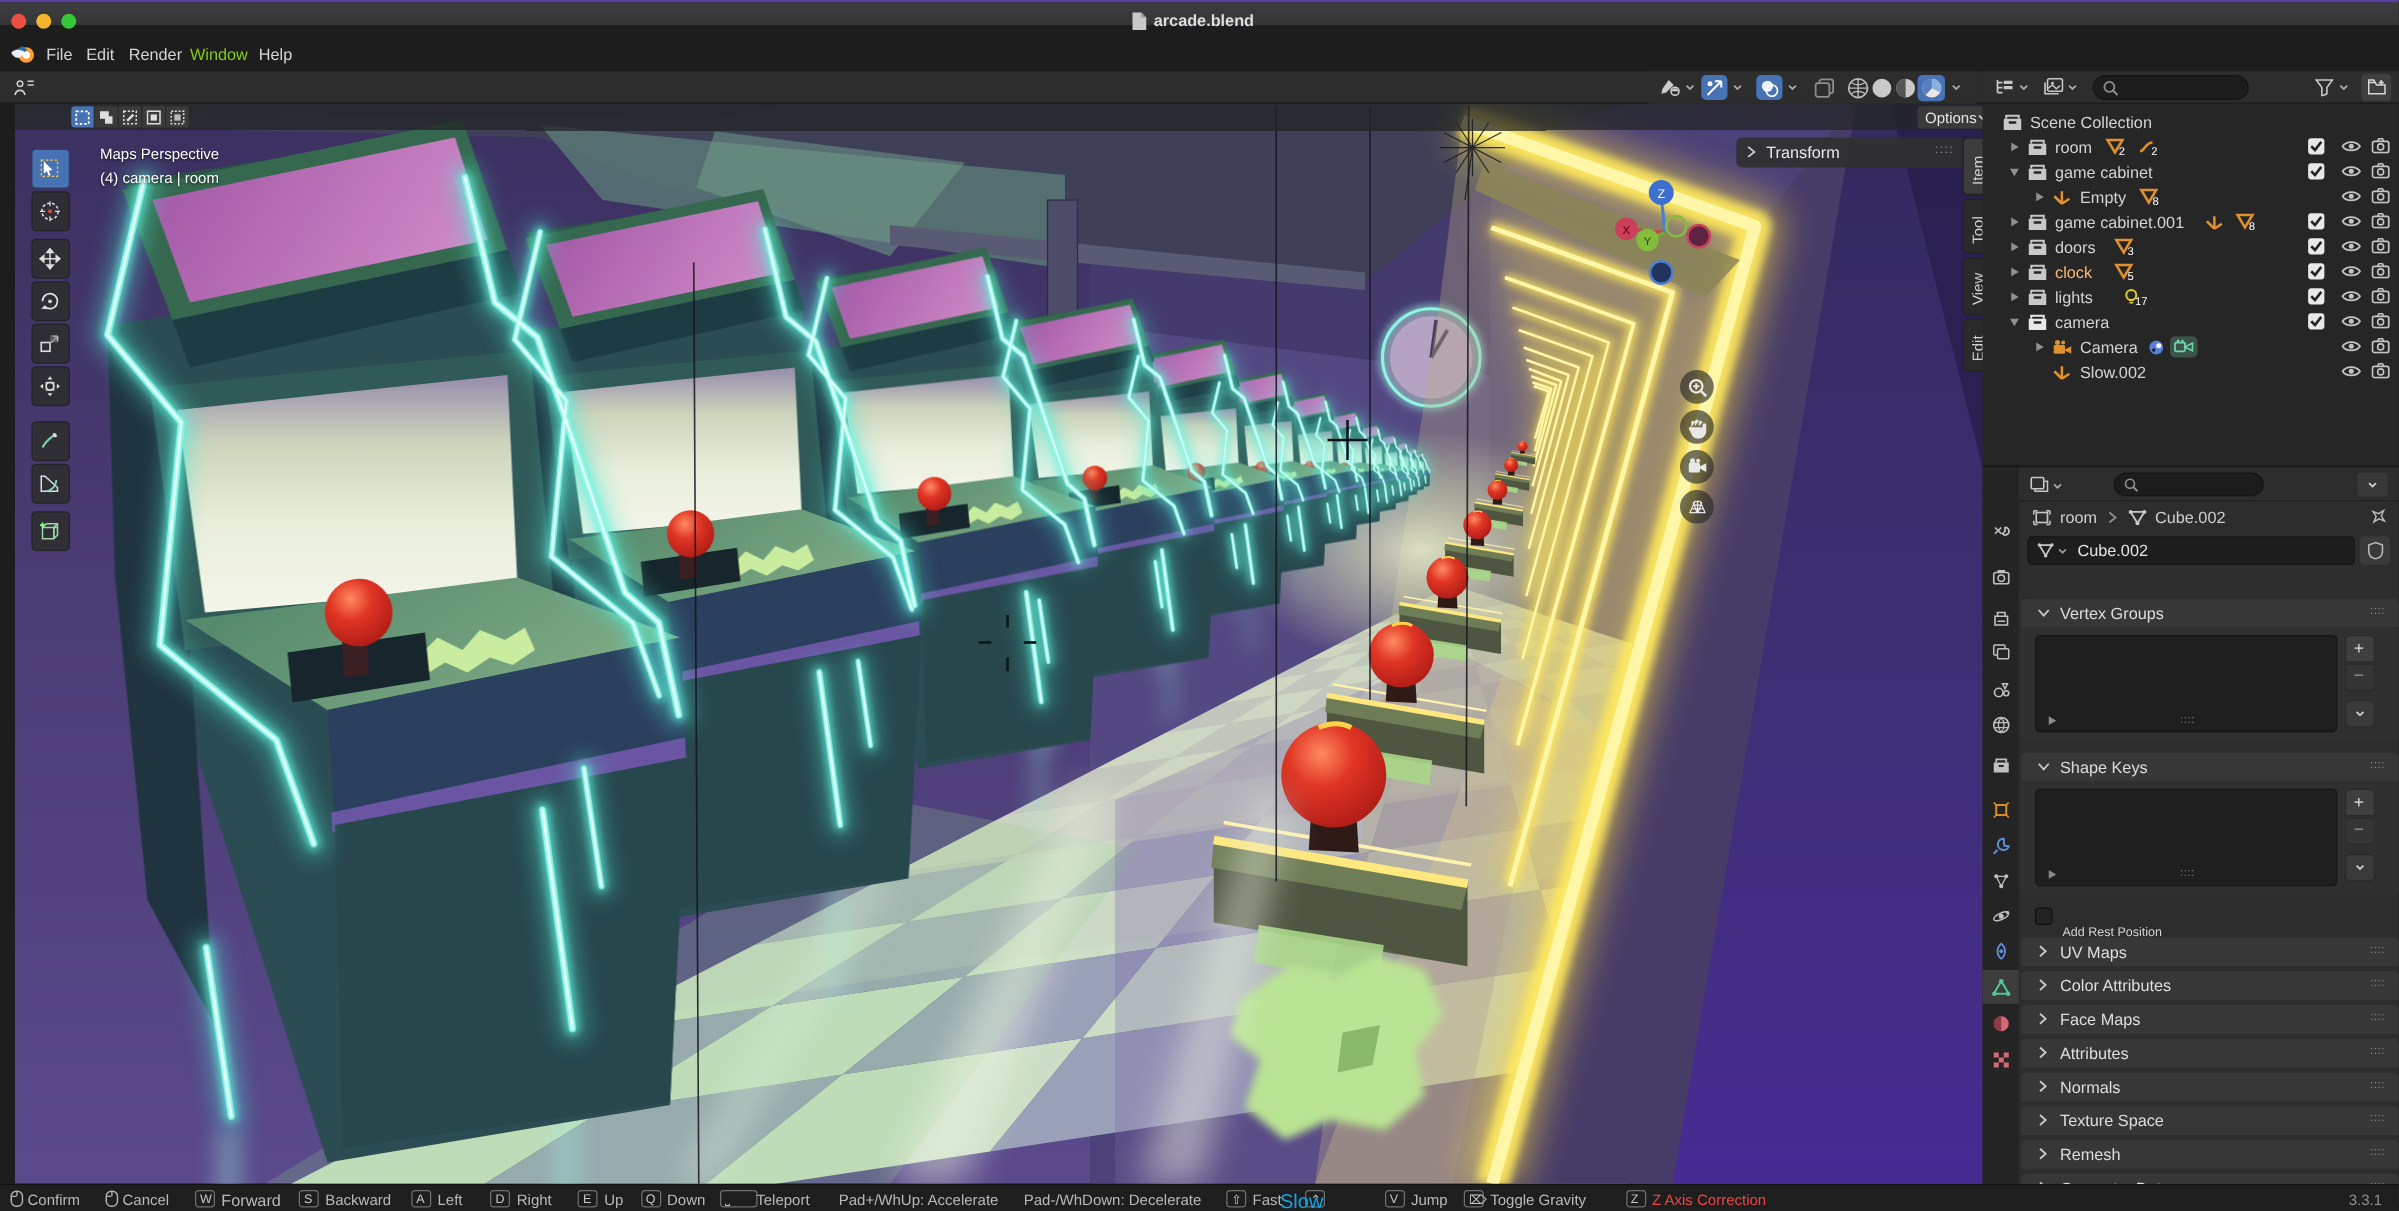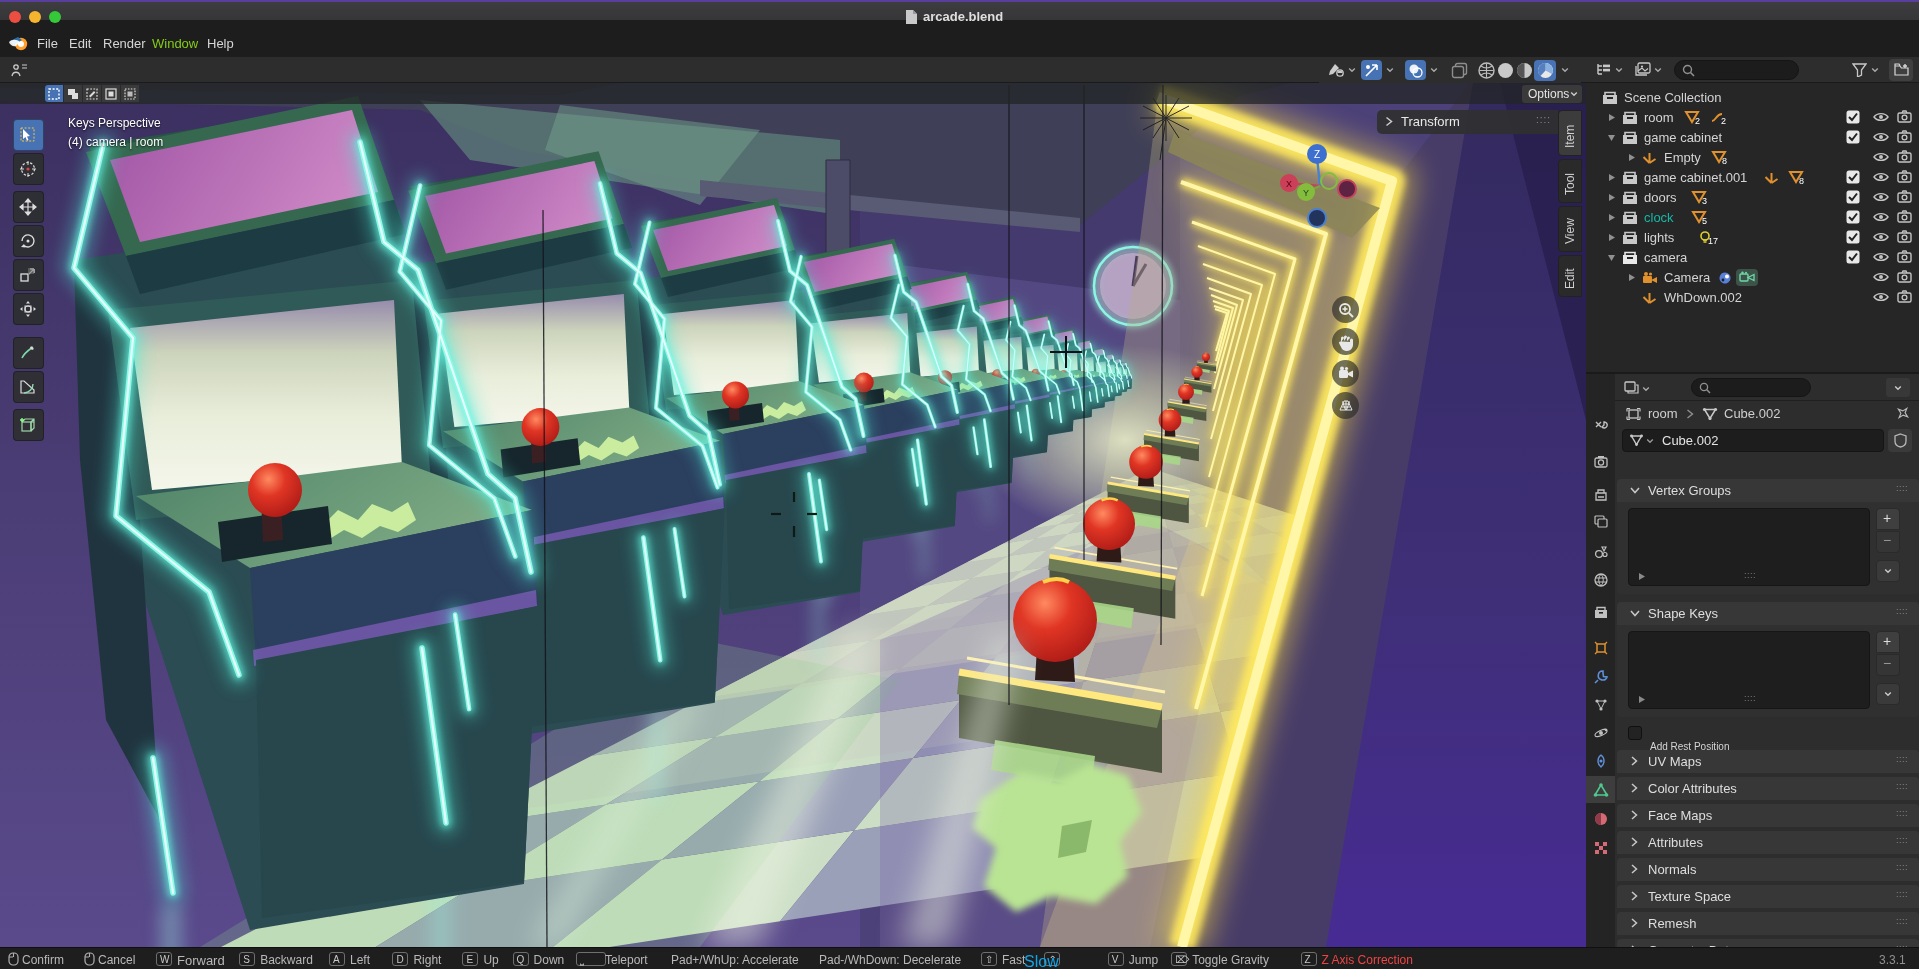--- a/index.html
+++ b/index.html
@@ -197,21 +197,21 @@
     <div class="abs" style="left:215px;top:3px;width:22px;height:21px;background:#4772b3;border-radius:4px"></div>
     <svg class="abs" style="left:217px;top:4px" width="19" height="19" viewBox="0 0 19 19">
       <circle cx="9.5" cy="9.5" r="7.5" fill="#e8e8e8"></circle>
       <path d="M9.5 2 a7.5 7.5 0 0 1 6.5 11 L9.5 9.5 Z" fill="#8ab0e0"></path>
       <path d="M9.5 2 a7.5 7.5 0 0 0 -5 13 L9.5 9.5 Z" fill="#5580c0"></path>
     </svg>
     <svg style="position:absolute;left:242px;top:10px" width="8" height="6" viewBox="0 0 8 6">
       <path d="M1.2 1.5 L4 4.2 L6.8 1.5" stroke="#aaa" stroke-width="1.4" fill="none"></path>
     </svg>
   </div>
-<div class="abs" style="left:0;top:83px;width:1608px;height:864px;overflow:hidden">
+<div class="abs" style="left:12px;top:83px;width:1608px;height:864px;overflow:hidden">
     <svg width="1586" height="864" viewBox="0 83 1586 864" xmlns="http://www.w3.org/2000/svg" style="position:absolute;left:0;top:0">
       <defs>
 <linearGradient id="wallR" x1="0" y1="0" x2="0" y2="1">
  <stop offset="0" stop-color="#3b3060"></stop>
           <stop offset="0.45" stop-color="#4a3c74"></stop>
           <stop offset="1" stop-color="#5a4a8c"></stop>
         </linearGradient>
 <linearGradient id="wallFar" x1="0" y1="0" x2="0" y2="1">
  <stop offset="0" stop-color="#332a5e"></stop>
           <stop offset="0.6" stop-color="#3f2f78"></stop>
@@ -646,21 +646,21 @@
     </svg>
     <svg class="abs" style="left:124px;top:5px" width="12" height="12" viewBox="0 0 12 12">
       <rect x="1" y="1" width="10" height="10" fill="none" stroke="#ddd" stroke-width="1.2" stroke-dasharray="1.6 1.3"></rect>
       <rect x="3.5" y="3.5" width="5" height="5" fill="#ddd" opacity="0.8"></rect>
     </svg>
     <div class="abs" style="left:1522px;top:2px;width:60px;height:18px;background:#3a3a3a;border-radius:3px"></div>
     <div class="txt" style="left:1528px;top:4px;font-size:12px;color:#e4e4e4">Options</div>
     <svg style="position:absolute;left:1570px;top:8px" width="8" height="6" viewBox="0 0 8 6">
       <path d="M1.2 1.5 L4 4.2 L6.8 1.5" stroke="#ccc" stroke-width="1.4" fill="none"></path>
     </svg>
-    <div class="txt" style="left:68px;top:33px;font-size:12px;color:#ffffff;text-shadow:0 1px 2px rgba(0,0,0,0.8)">Keys Perspective</div>
+    <div class="txt" style="left:68px;top:33px;font-size:12px;color:#ffffff;text-shadow:0 1px 2px rgba(0,0,0,0.8)">Maps Perspective</div>
     <div class="txt" style="left:68px;top:52px;font-size:12px;color:#ffffff;text-shadow:0 1px 2px rgba(0,0,0,0.8)">(4) camera | room</div>
     <div class="abs" style="left:13px;top:36px;width:31px;height:32px;background:#4772b3;border-radius:4px;border:1px solid rgba(20,22,22,0.5)"></div>
     <svg class="abs" style="left:19px;top:43px" width="18" height="18" viewBox="0 0 18 18">
       <path d="M4 3 L11 10 L8 10.5 L9.5 14 L8 14.7 L6.5 11 L4 13 Z" fill="#fff"></path>
       <rect x="2" y="2" width="13" height="13" fill="none" stroke="#f5c542" stroke-width="1" stroke-dasharray="2 1.6"></rect>
     </svg>
     <div class="abs" style="left:13px;top:70px;width:31px;height:32px;background:rgba(44,47,47,0.9);border-radius:4px;border:1px solid rgba(20,22,22,0.5)"></div>
     <svg class="abs" style="left:19px;top:77px" width="18" height="18" viewBox="0 0 18 18">
       <circle cx="9" cy="9" r="6.5" fill="none" stroke="#ddd" stroke-width="1.2" stroke-dasharray="2.4 1.6"></circle>
       <circle cx="9" cy="9" r="1.6" fill="#d44"></circle>
@@ -924,21 +924,21 @@
       <circle cx="7.5" cy="7.5" r="2.4" fill="none" stroke="#c4c4c4" stroke-width="1.3"></circle>
     </svg>
     <svg class="abs" style="left:22px;top:156px" width="8" height="9" viewBox="0 0 8 9">
       <path d="M1 1 L7 4.5 L1 8 Z" fill="#909090"></path>
     </svg>
     <svg class="abs" style="left:36px;top:154px" width="16" height="14" viewBox="0 0 16 14">
       <path d="M1 4 h14 v9 H1 Z" fill="#c8c8c8"></path>
       <path d="M3 4 V1.5 h10 V4" fill="none" stroke="#c8c8c8" stroke-width="1.6"></path>
       <rect x="5" y="6" width="6" height="2" fill="#262626"></rect>
     </svg>
-    <div class="txt" style="left:58px;top:153px;font-size:13px;color:#14b8a6">clock</div>
+    <div class="txt" style="left:58px;top:153px;font-size:13px;color:#fdba74">clock</div>
     <svg class="abs" style="left:105px;top:153px" width="16" height="15" viewBox="0 0 16 15">
       <path d="M2 2 H14 L8 12 Z" fill="none" stroke="#e0902c" stroke-width="2"></path>
     </svg>
     <div class="txt" style="left:116px;top:159px;font-size:9px;color:#fff">5</div>
     <svg class="abs" style="left:260px;top:153px" width="14" height="14" viewBox="0 0 14 14">
       <rect x="0.5" y="0.5" width="13" height="13" rx="2.5" fill="#e8e8e8"></rect>
       <path d="M3 7 L6 10 L11 3.5" stroke="#222" stroke-width="2" fill="none"></path>
     </svg>
     <svg class="abs" style="left:287px;top:154px" width="16" height="12" viewBox="0 0 16 12">
       <path d="M1 6 C4 1.5 12 1.5 15 6 C12 10.5 4 10.5 1 6 Z" fill="none" stroke="#c4c4c4" stroke-width="1.4"></path>
@@ -1025,21 +1025,21 @@
       <circle cx="8" cy="6" r="2" fill="#c4c4c4"></circle>
     </svg>
     <svg class="abs" style="left:311px;top:213px" width="15" height="13" viewBox="0 0 15 13">
       <rect x="1" y="3" width="13" height="9" rx="1.5" fill="none" stroke="#c4c4c4" stroke-width="1.4"></rect>
       <path d="M5 3 L6 1 h3 l1 2" fill="none" stroke="#c4c4c4" stroke-width="1.3"></path>
       <circle cx="7.5" cy="7.5" r="2.4" fill="none" stroke="#c4c4c4" stroke-width="1.3"></circle>
     </svg>
     <svg class="abs" style="left:56px;top:234px" width="15" height="14" viewBox="0 0 15 14">
       <path d="M7.5 12 L7.5 2 M7.5 12 L1.5 6 M7.5 12 L13.5 8" stroke="#e0902c" stroke-width="2"></path>
     </svg>
-    <div class="txt" style="left:78px;top:233px;font-size:13px;color:#d4d4d4">WhDown.002</div>
+    <div class="txt" style="left:78px;top:233px;font-size:13px;color:#d4d4d4">Slow.002</div>
     <svg class="abs" style="left:287px;top:234px" width="16" height="12" viewBox="0 0 16 12">
       <path d="M1 6 C4 1.5 12 1.5 15 6 C12 10.5 4 10.5 1 6 Z" fill="none" stroke="#c4c4c4" stroke-width="1.4"></path>
       <circle cx="8" cy="6" r="2" fill="#c4c4c4"></circle>
     </svg>
     <svg class="abs" style="left:311px;top:233px" width="15" height="13" viewBox="0 0 15 13">
       <rect x="1" y="3" width="13" height="9" rx="1.5" fill="none" stroke="#c4c4c4" stroke-width="1.4"></rect>
       <path d="M5 3 L6 1 h3 l1 2" fill="none" stroke="#c4c4c4" stroke-width="1.3"></path>
       <circle cx="7.5" cy="7.5" r="2.4" fill="none" stroke="#c4c4c4" stroke-width="1.3"></circle>
     </svg>
   </div>

